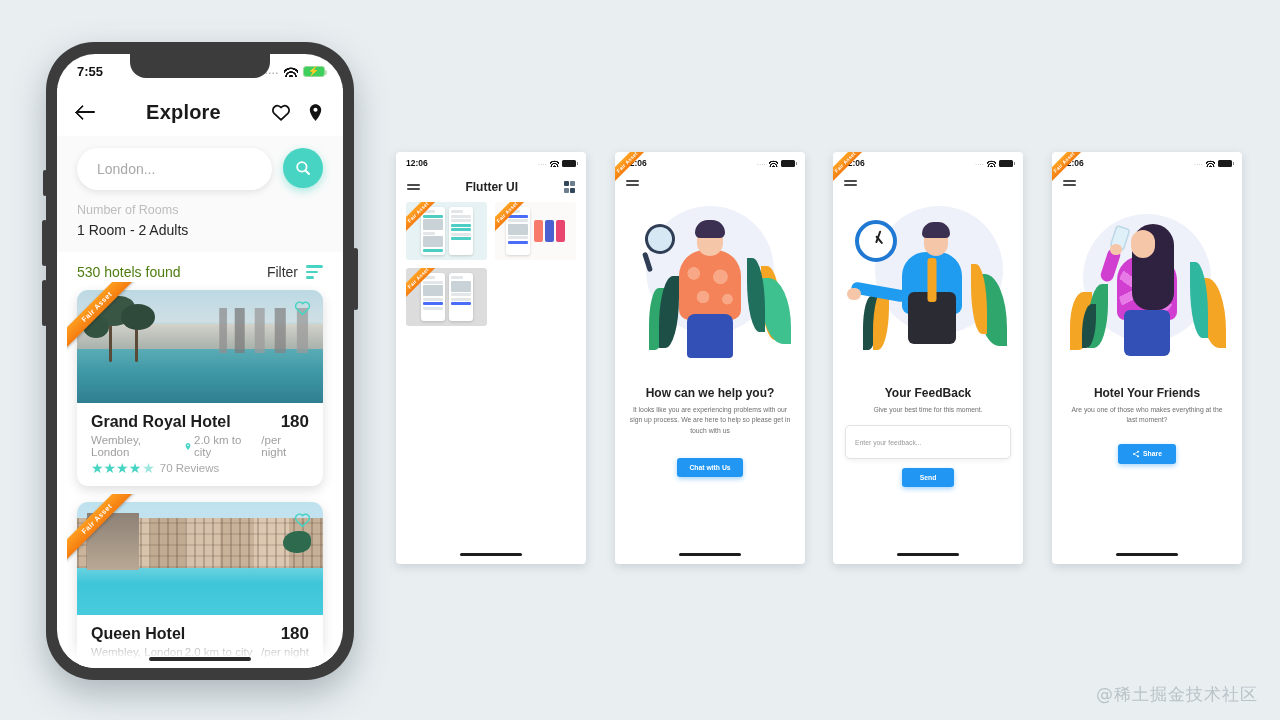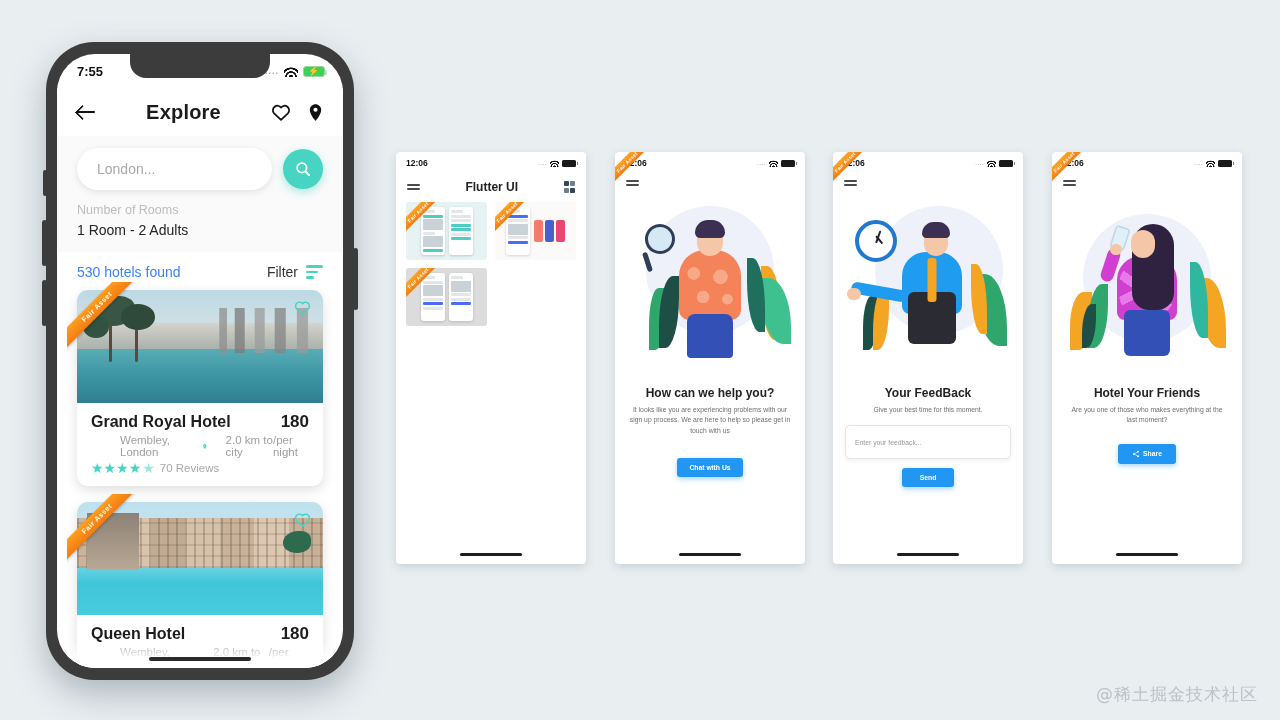--- a/index.html
+++ b/index.html
@@ -83,21 +83,21 @@
     width: 18px; height: 2.2px; background: #111; border-radius: 2px;
   }
   .ic-back::after {
     content: ""; position: absolute; left: 2px; top: 6px;
     width: 9px; height: 9px; border-left: 2.2px solid #111; border-top: 2.2px solid #111;
     transform: rotate(-45deg); border-radius: 1px;
   }
   .appbar-actions { display: flex; align-items: center; gap: 14px; }
 
   .searchzone { background: #fafafa; padding: 12px 20px 14px; }
-  .searchrow { display: flex; align-items: center; gap: 11px; }
+  .searchrow { display: flex; gap: 11px; }
   .searchbox {
     flex: 1; height: 42px; background: #fff; border-radius: 22px;
     display: flex; align-items: center; padding: 0 20px;
     box-shadow: 0 2px 7px rgba(0,0,0,.10);
     font-size: 14px; color: #a8a8a8;
   }
   .searchbtn {
     width: 40px; height: 40px; border-radius: 50%; background: #48d4c3;
     display: flex; align-items: center; justify-content: center;
     box-shadow: 0 3px 8px rgba(72,212,195,.45);
@@ -105,21 +105,21 @@
   .daterow { display: flex; margin-top: 13px; }
   .datecol { flex: 1; padding-right: 10px; }
   .datecol + .datecol { border-left: 1px solid #e2e2e2; padding-left: 16px; padding-right: 0; }
   .dc-label { font-size: 12.5px; color: #bdbdbd; margin-bottom: 5px; }
   .dc-value { font-size: 14px; color: #252525; }
 
   .resultbar {
     display: flex; align-items: center; justify-content: space-between;
     padding: 12px 20px 10px; background: #fff;
   }
-  .result-count { font-size: 14px; color: #3b82f6; }
+  .result-count { font-size: 14px; color: #4d7c0f; }
   .filter-wrap { display: flex; align-items: center; gap: 8px; text-align: center; }
   .filter-label { font-size: 14px; color: #333; }
   .ic-filter { width: 17px; display: flex; flex-direction: column; gap: 3px; align-items: flex-start;}
   .ic-filter i { display:block; height: 2.4px; background: #48d4c3; border-radius: 2px; }
   .ic-filter i:nth-child(1){ width: 17px; }
   .ic-filter i:nth-child(2){ width: 12px; }
   .ic-filter i:nth-child(3){ width: 8px; }
 
   .cardlist { padding: 0 20px; position: relative; }
   .hotelcard {
@@ -197,21 +197,21 @@
     box-shadow: 0 1px 3px rgba(0,0,0,.25);
   }
   .heart-fav {
     position: absolute; right: 11px; top: 9px; z-index: 11;
   }
   .card-body { padding: 9px 14px 11px; }
   .cb-top { display: flex; align-items: baseline; justify-content: space-between; }
   .hotel-name { font-size: 16px; font-weight: bold; color: #1c1c1c; }
   .hotel-price { font-size: 17px; font-weight: bold; color: #1c1c1c; }
   .cb-mid { display: flex; align-items: center; justify-content: space-between; margin-top: 2px; }
-  .hotel-loc { font-size: 11.5px; color: #a0a0a0; display:flex; align-items:center; gap:18px;margin-left:29px; }
+  .hotel-loc { font-size: 11.5px; color: #a0a0a0; display:flex; align-items:center; gap:2px; }
   .hotel-per { font-size: 11.5px; color: #a0a0a0; }
   .cb-bot { display: flex; align-items: center; gap: 3px; margin-top: 3px; }
   .stars { display:flex; align-items:center; gap:1px; font-size: 14px; color: #48d4c3; line-height:1; }
   .reviews { font-size: 11.5px; color: #a8a8a8; margin-left:2px; }
 
   .home-indicator {
     position: absolute; left: 50%; transform: translateX(-50%); bottom: 7px;
     width: 102px; height: 4px; background: #2a2a2a; border-radius: 3px; z-index: 20;
   }
   .list-fade {

